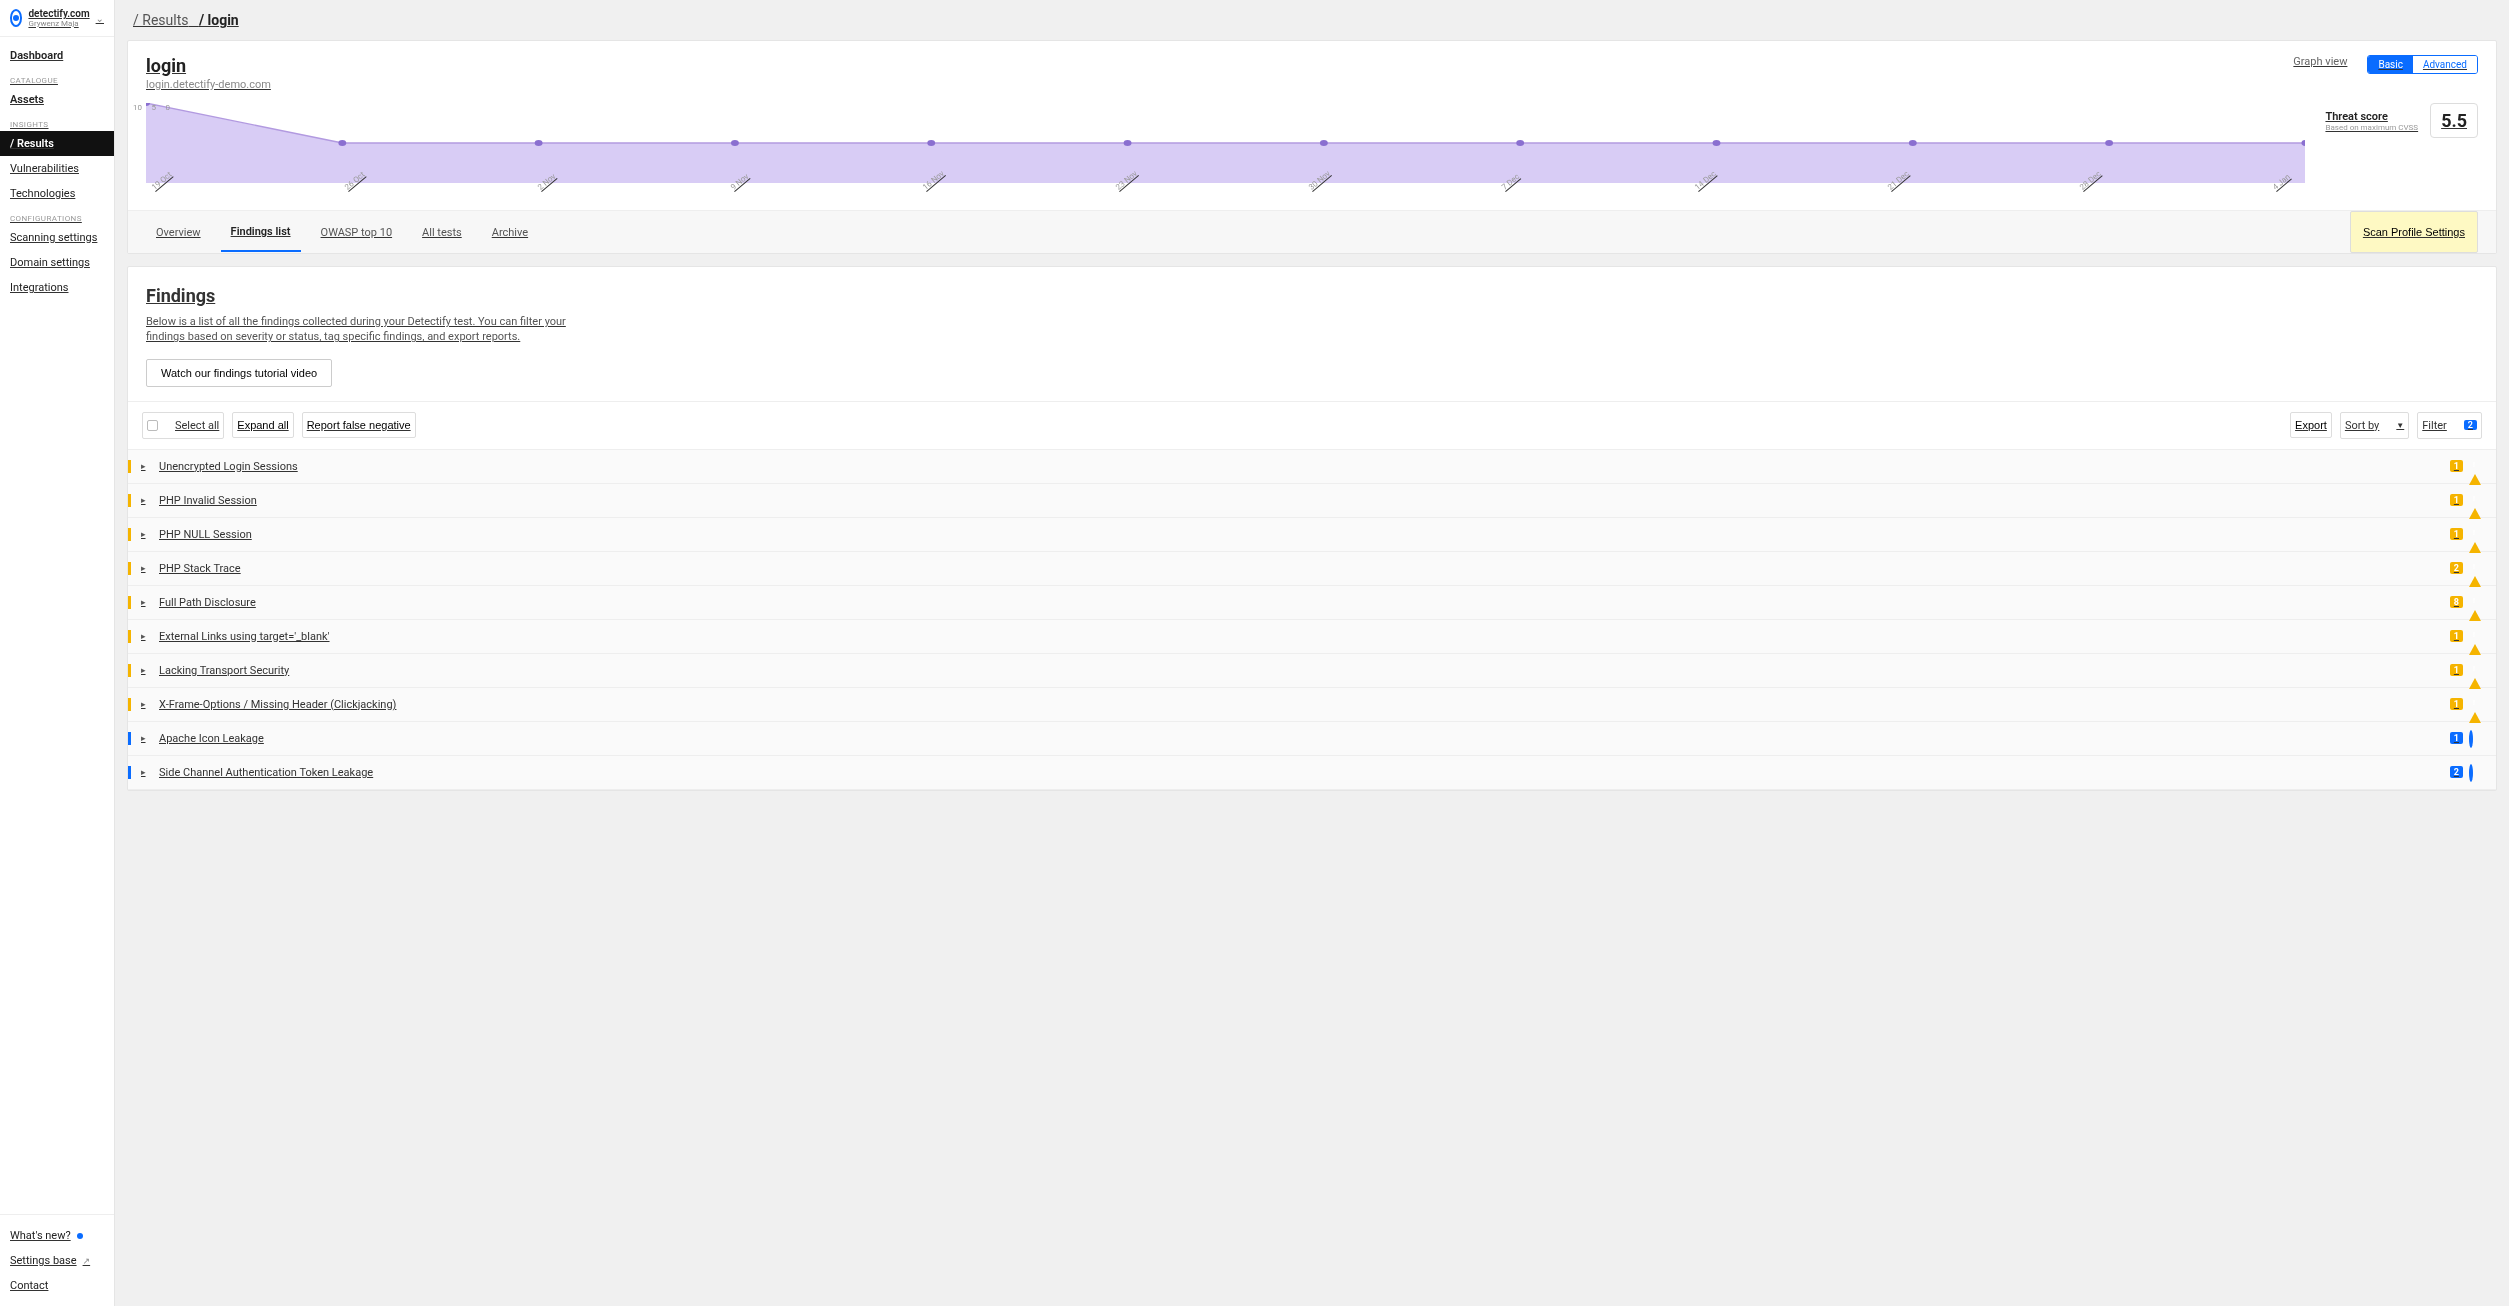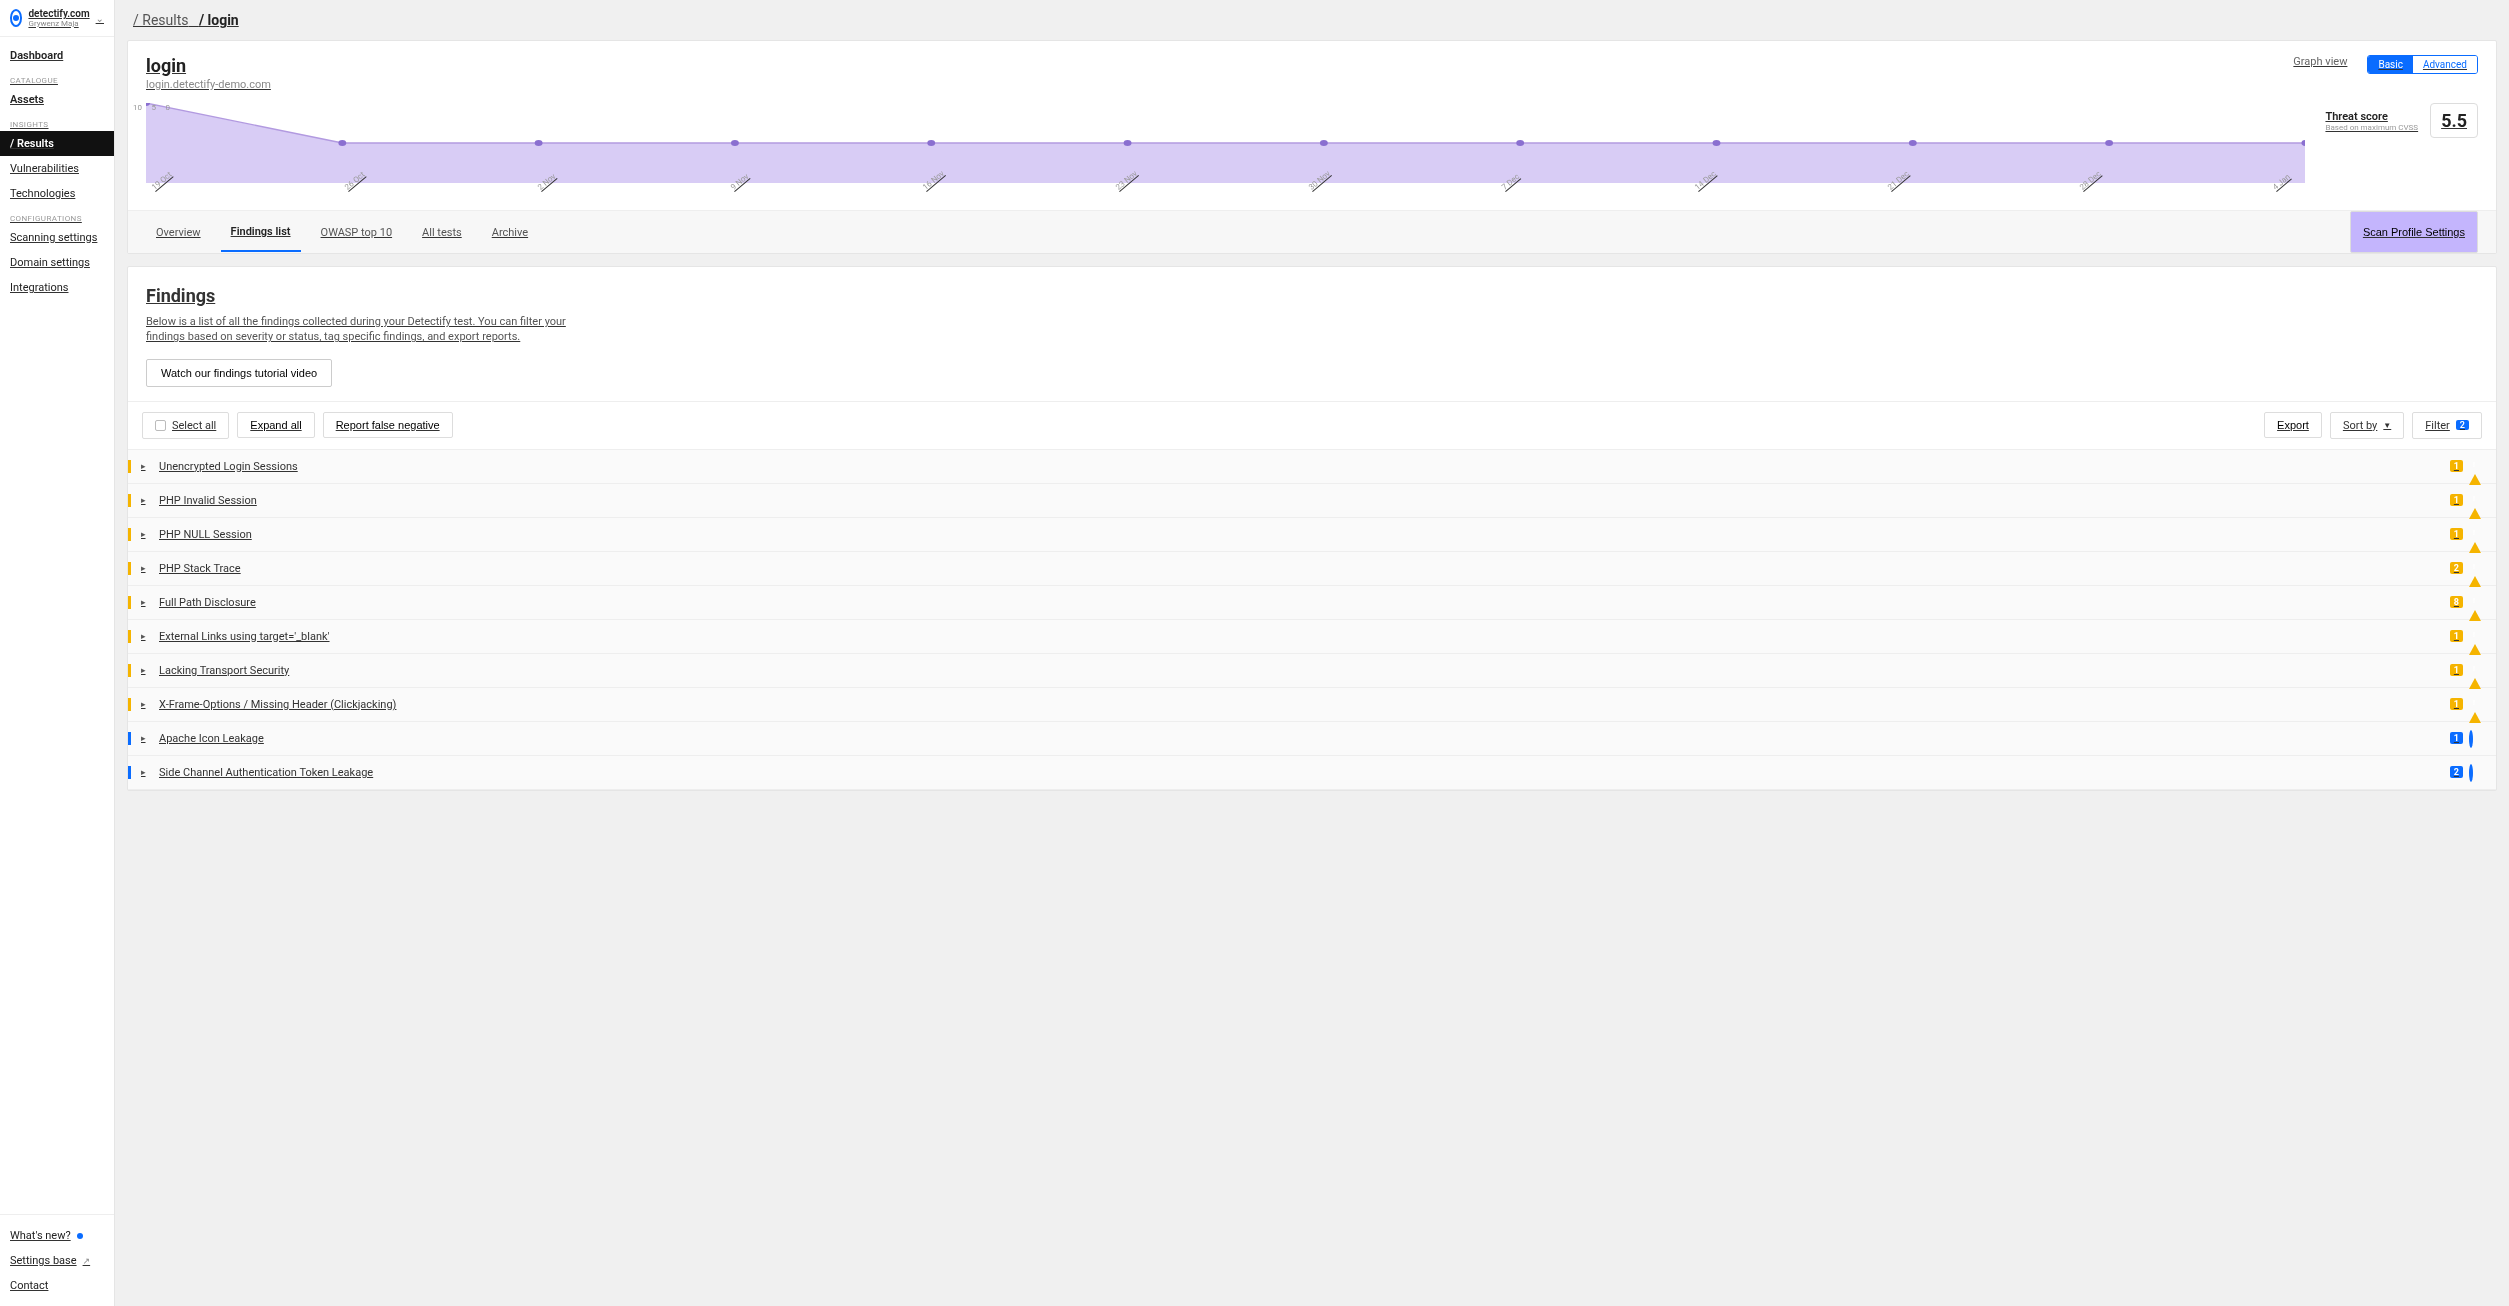--- a/index.html
+++ b/index.html
@@ -56,31 +56,31 @@
   .threat-box { display:flex; align-items:center; gap:12px; }
   .threat-txt { text-align:left; }
   .threat-title { font-size:11px; font-weight:600; color:#222; }
   .threat-sub { font-size:8px; color:#999; }
   .threat-score { border:1px solid #ddd; border-radius:4px; padding:6px 10px; font-size:18px; font-weight:700; color:#222; }
 
   
   .tabs-row { display:flex; align-items:center; padding: 0 18px; border-top:1px solid #eee; background:#f7f7f7; position:relative; }
   .tab { padding: 12px 10px; font-size:11px; color:#555; cursor:pointer; margin-right:10px; }
   .tab.active { color:#222; font-weight:600; border-bottom:2px solid #0a6cff; }
-  .scan-btn { margin-left:auto; background:#c4b5fd; border:1px solid #ddd; padding:14px 12px; font-size:11px; cursor:pointer; border-radius:2px; }
+  .scan-btn { margin-left:auto; background:#fef9c3; border:1px solid #ddd; padding:14px 12px; font-size:11px; cursor:pointer; border-radius:2px; }
 
   
   .find-head { padding: 18px 18px 14px; }
   .find-title { font-size:18px; font-weight:700; margin-bottom:8px; }
   .find-desc { font-size:11px; color:#555; line-height:1.4; max-width:420px; margin-bottom:14px; }
   .tut-btn { background:#fff; border:1px solid #ccc; padding:7px 14px; font-size:11px; cursor:pointer; border-radius:2px; }
 
   
   .toolbar { display:flex; align-items:center; padding: 10px 14px; border-top:1px solid #eee; border-bottom:1px solid #eee; gap:8px; }
-  .tb-btn { background:#fff; border:1px solid #ddd; padding:6px 12px; font-size:11px; cursor:pointer; border-radius:2px; display:flex; align-items:center; gap:6px;text-align:right; }
+  .tb-btn { background:#fff; border:1px solid #ddd; padding:6px 4px; font-size:11px; cursor:pointer; border-radius:2px; display:flex; align-items:center; gap:17px;text-align:right; }
   .tb-check { width:11px; height:11px; border:1px solid #bbb; border-radius:2px; }
   .tb-right { margin-left:auto; display:flex; gap:8px; align-items:center; }
   .filter-badge { background:#0a6cff; color:#fff; border-radius:2px; padding:0 4px; font-size:9px; font-weight:600; }
 
   
   .find-list { }
   .find-row { display:flex; align-items:center; padding: 10px 14px 10px 0; border-bottom:1px solid #eee; background:#fafafa; }
   .sev-bar { width:3px; align-self:stretch; margin-right:10px; }
   .sev-medium { background:#f5b400; }
   .sev-info { background:#0a6cff; }

